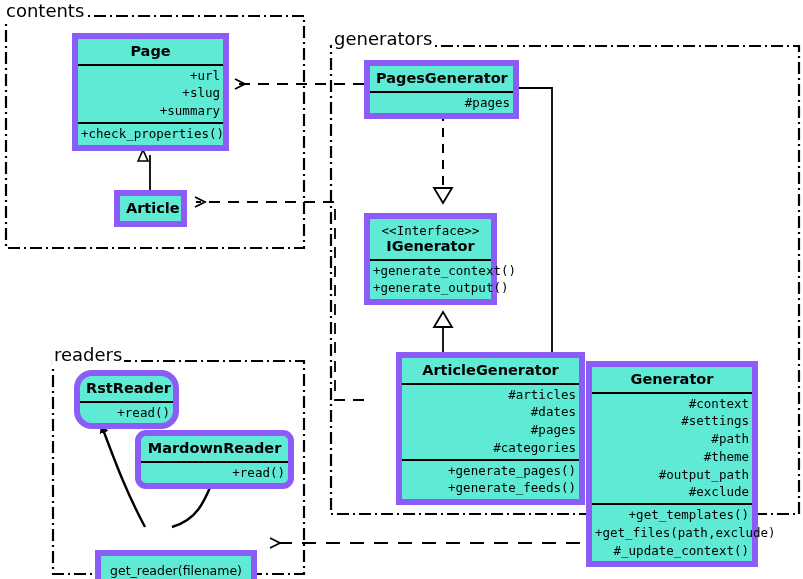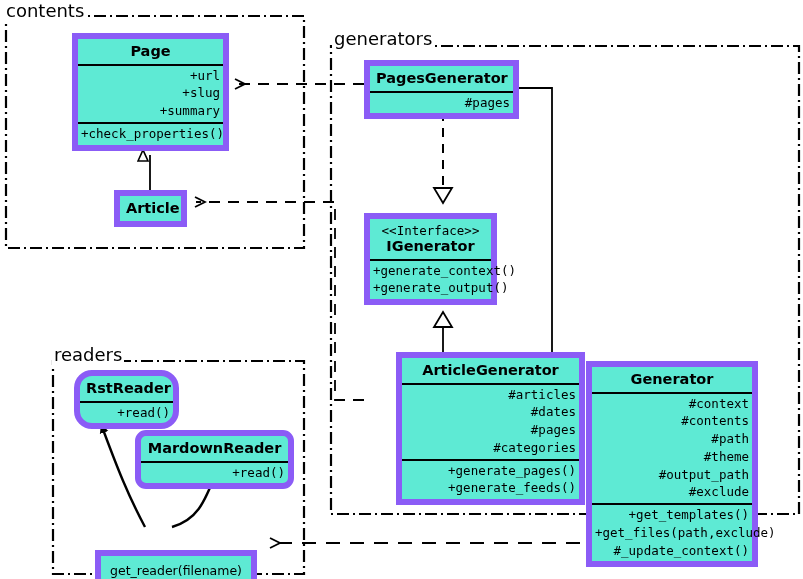--- a/index.html
+++ b/index.html
@@ -212,21 +212,21 @@
       <div class="member">+generate_pages()</div>
       <div class="member">+generate_feeds()</div>
     </div>
   </div>
 
   <div class="uml" style="left:586px; top:321px; width:172px;margin-top:40px;">
     <div class="title">Generator</div>
     <div class="sep"></div>
     <div class="compartment">
       <div class="member">#context</div>
-      <div class="member">#contents</div>
+      <div class="member">#settings</div>
       <div class="member">#path</div>
       <div class="member">#theme</div>
       <div class="member">#output_path</div>
       <div class="member">#exclude</div>
     </div>
     <div class="sep"></div>
     <div class="compartment">
       <div class="member">+get_templates()</div>
       <div class="member">+get_files(path,exclude)</div>
       <div class="member">#_update_context()</div>

